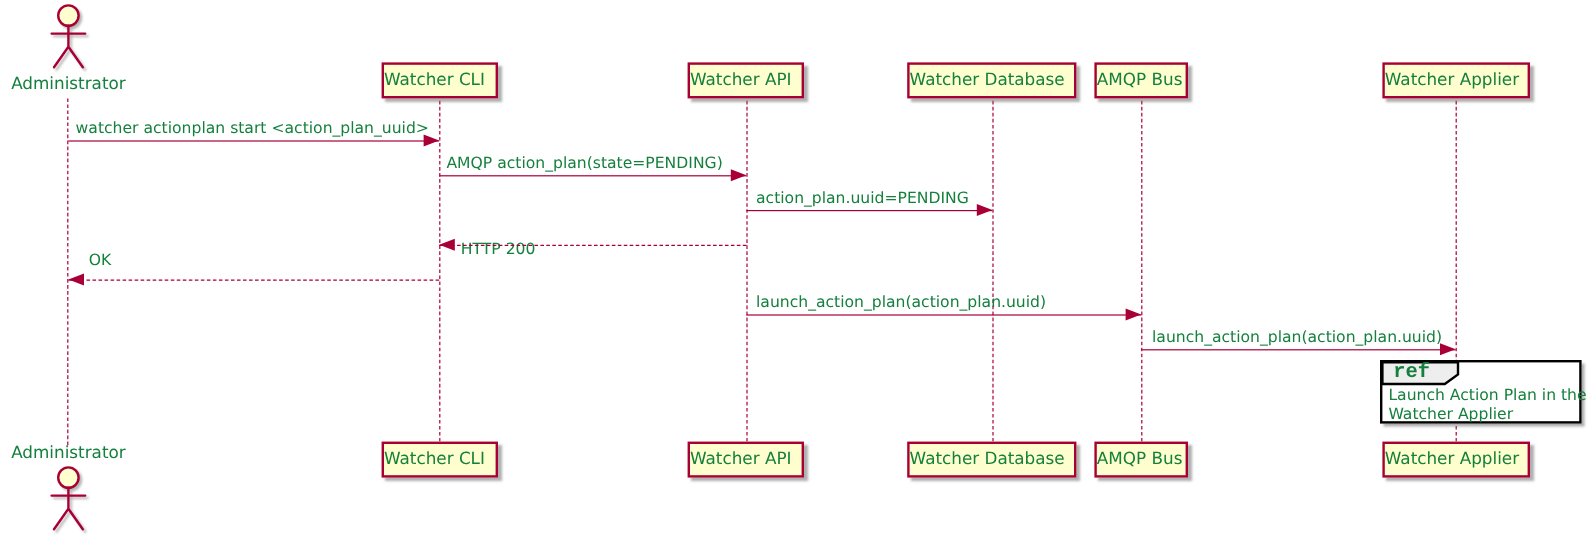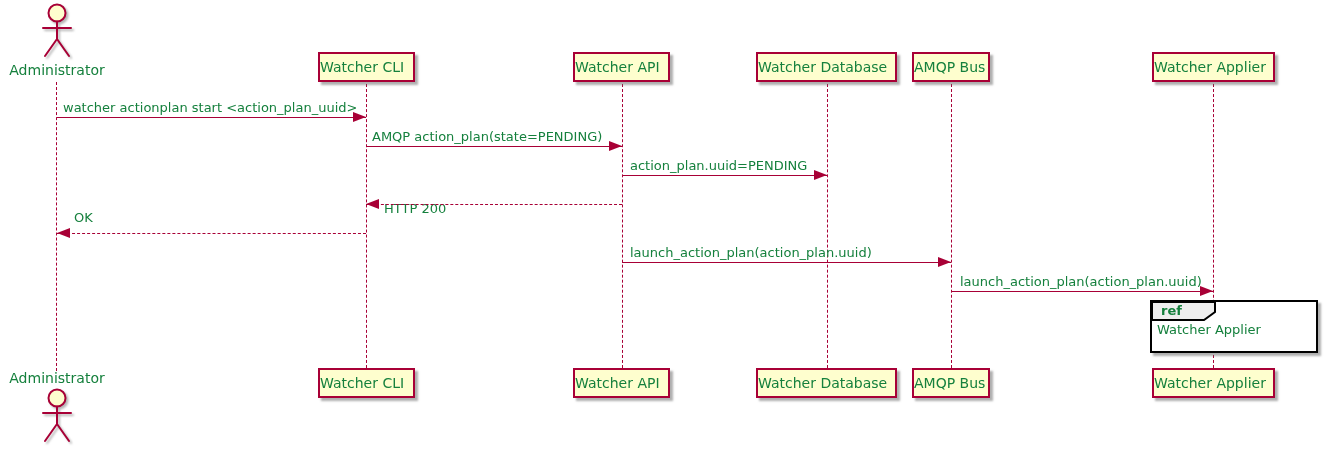--- a/index.html
+++ b/index.html
@@ -32,21 +32,21 @@
   .arrowhead{position:absolute;width:0;height:0;}
   .arrowhead.right{border-top:5px solid transparent;border-bottom:5px solid transparent;border-left:13px solid #A80036;}
   .arrowhead.left {border-top:5px solid transparent;border-bottom:5px solid transparent;border-right:13px solid #A80036;}
   
   .ref-box{
     position:absolute;background:#ffffff;border:2px solid #000;
     box-shadow:3px 3px 2px rgba(110,110,110,0.55);box-sizing:border-box;
   }
   .ref-header-shape{position:absolute;top:-1px;left:-1px;}
   .ref-keyword{
-    position:absolute;top:0;left:9px;font-weight:bold;font-size:13px;line-height:18px;
+    position:absolute;top:0;left:9px;font-weight:bold;font-size:17px;line-height:18px;font-family:Liberation Mono, monospace;
   }
   .ref-body{
     position:absolute;top:20px;left:5px;right:4px;font-size:13px;line-height:16px;
     white-space:nowrap;
   }
 </style>
 </head>
 <body>
 
 <div class="canvas">
@@ -113,20 +113,21 @@
     <div class="msg-line" style="left:951px;top:291px;width:262px;"></div>
     <div class="arrowhead right" style="left:1200px;top:286px;"></div>
   </div>
 
   <div class="ref-box" style="left:1150px;top:300px;width:168px;height:53px;">
     <svg class="ref-header-shape" width="66" height="21" viewBox="0 0 66 21">
       <polygon points="1,1 64,1 64,11 53,19 1,19" fill="#EEEEEE" stroke="#000000" stroke-width="2"></polygon>
     </svg>
     <div class="ref-keyword">ref</div>
     <div class="ref-body">
+      <div>Launch Action Plan in the</div>
       <div>Watcher Applier</div>
     </div>
   </div>
 
   <div class="participant" style="left:318px;top:368px;width:93px;">Watcher CLI</div>
   <div class="participant" style="left:573px;top:368px;width:93px;">Watcher API</div>
   <div class="participant" style="left:756px;top:368px;width:137px;">Watcher Database</div>
   <div class="participant" style="left:912px;top:368px;width:74px;">AMQP Bus</div>
   <div class="participant" style="left:1152px;top:368px;width:119px;">Watcher Applier</div>
 

